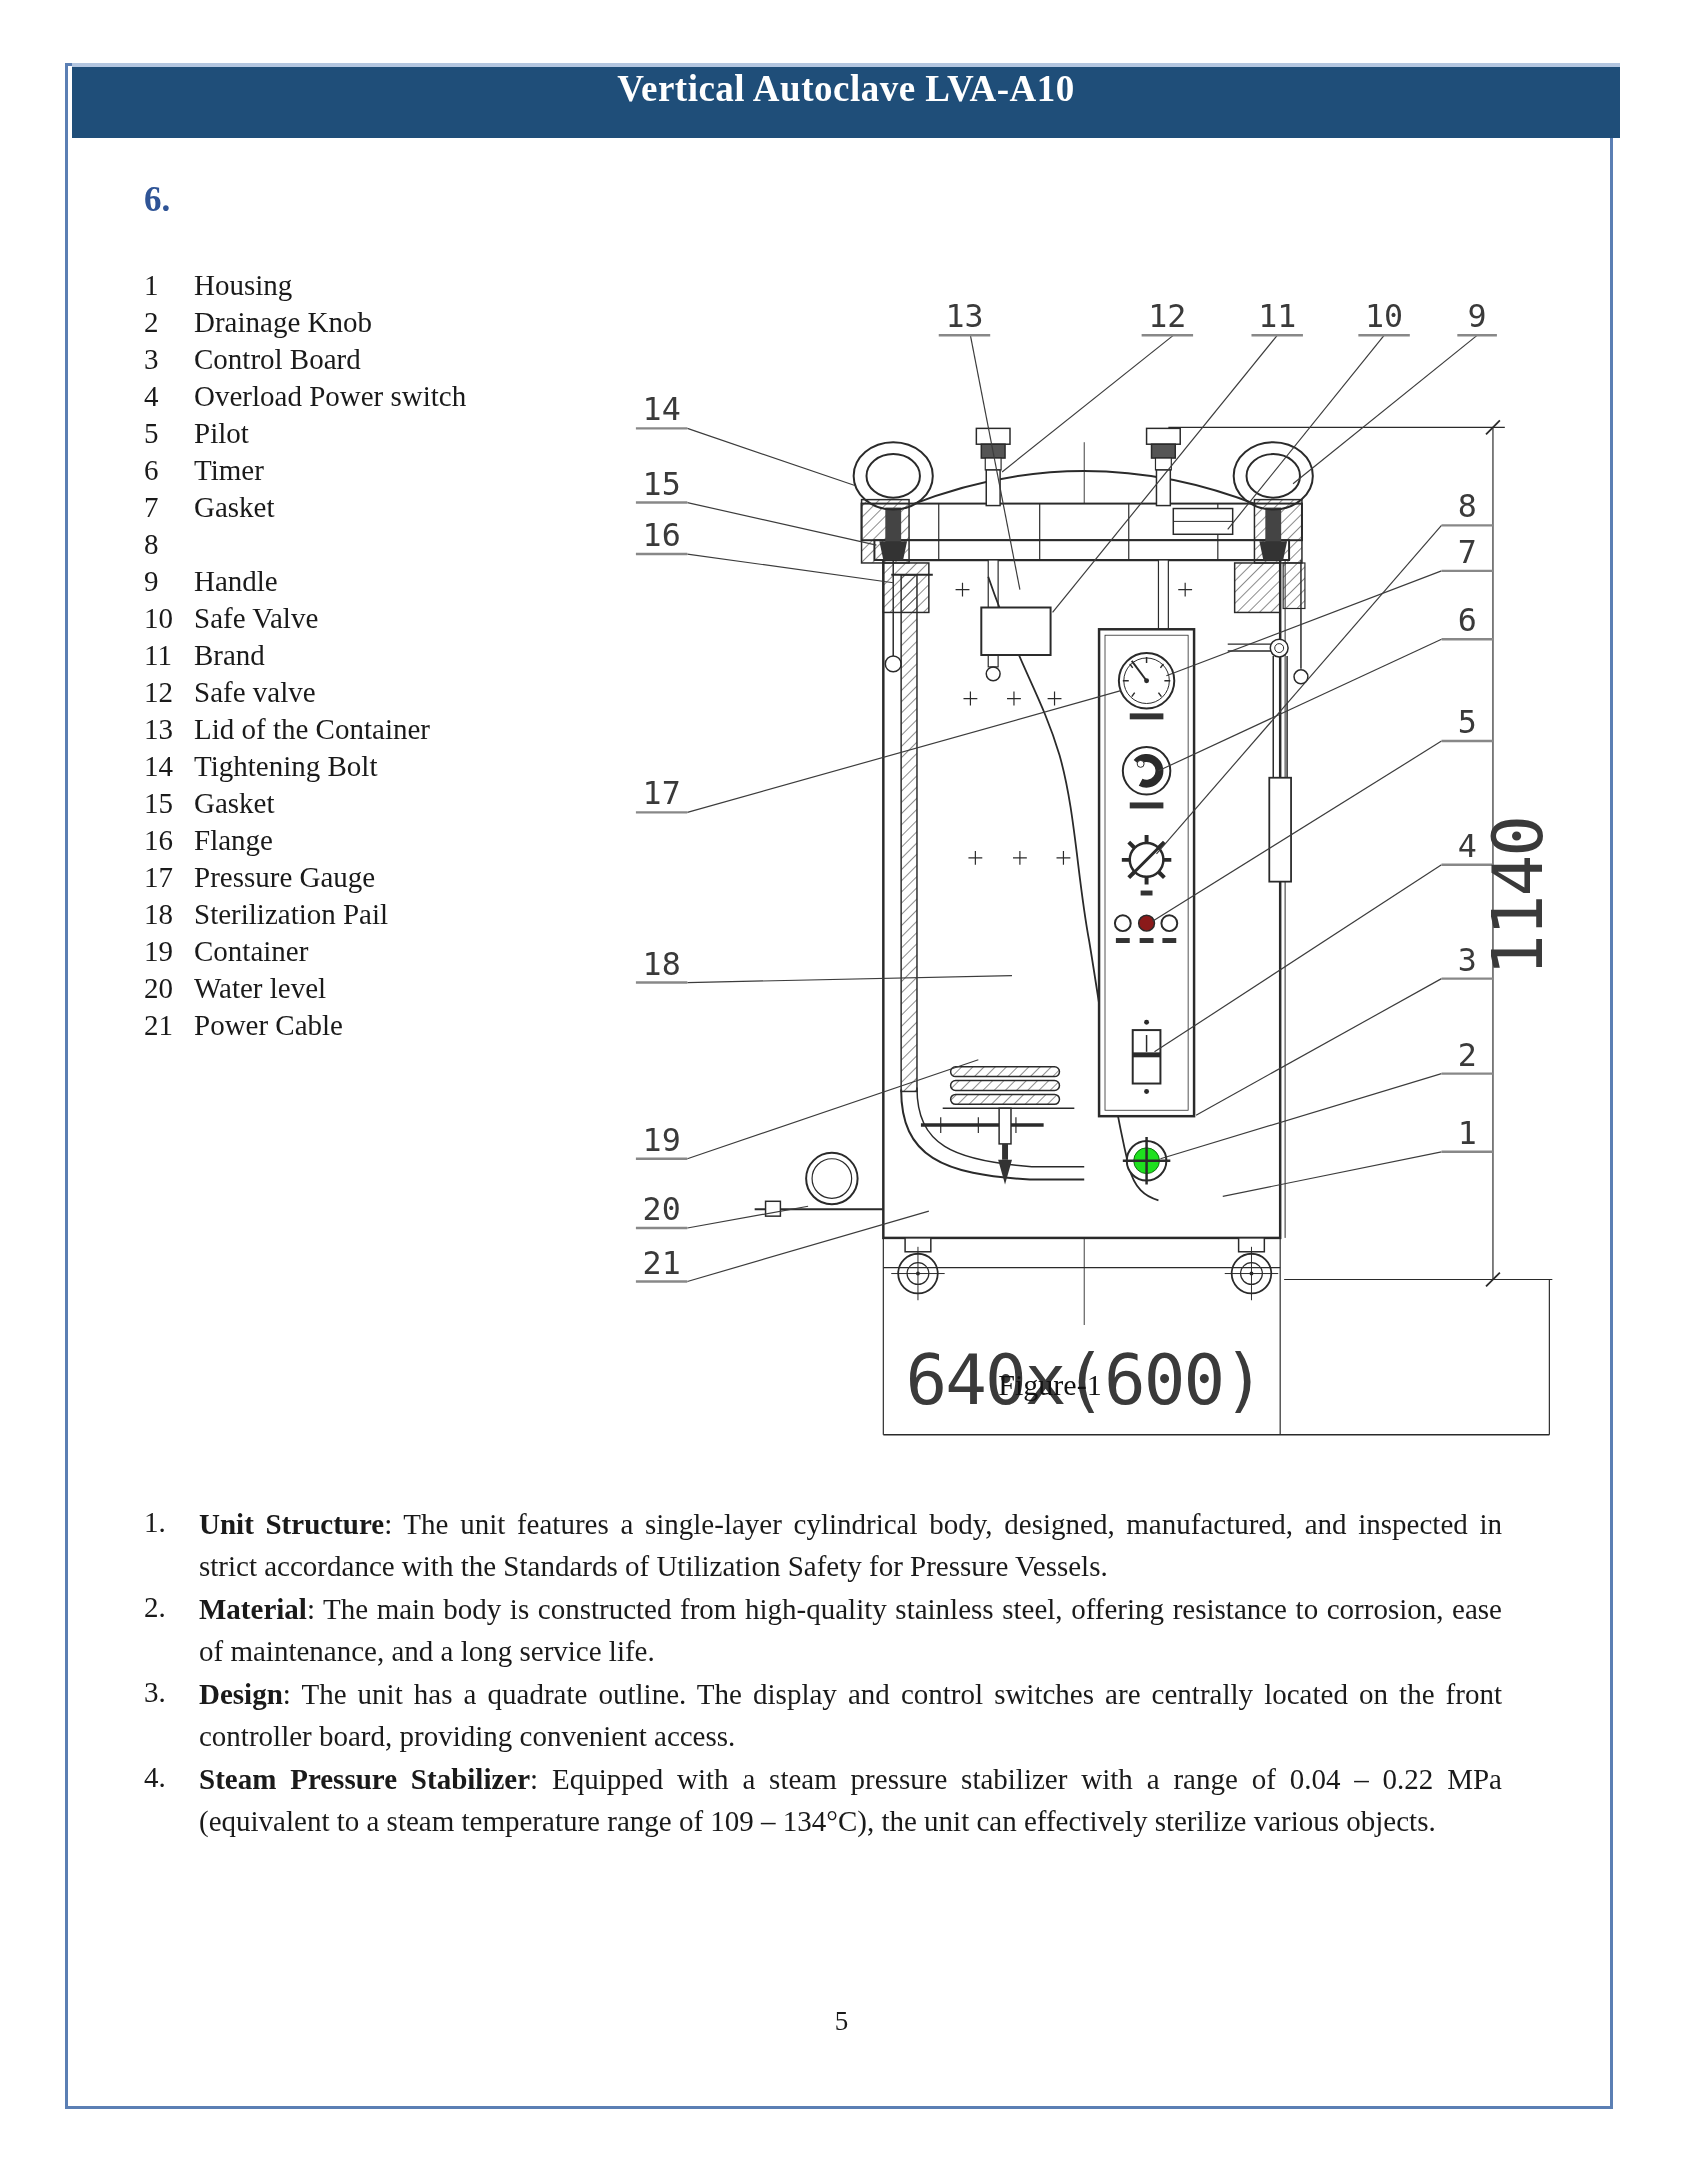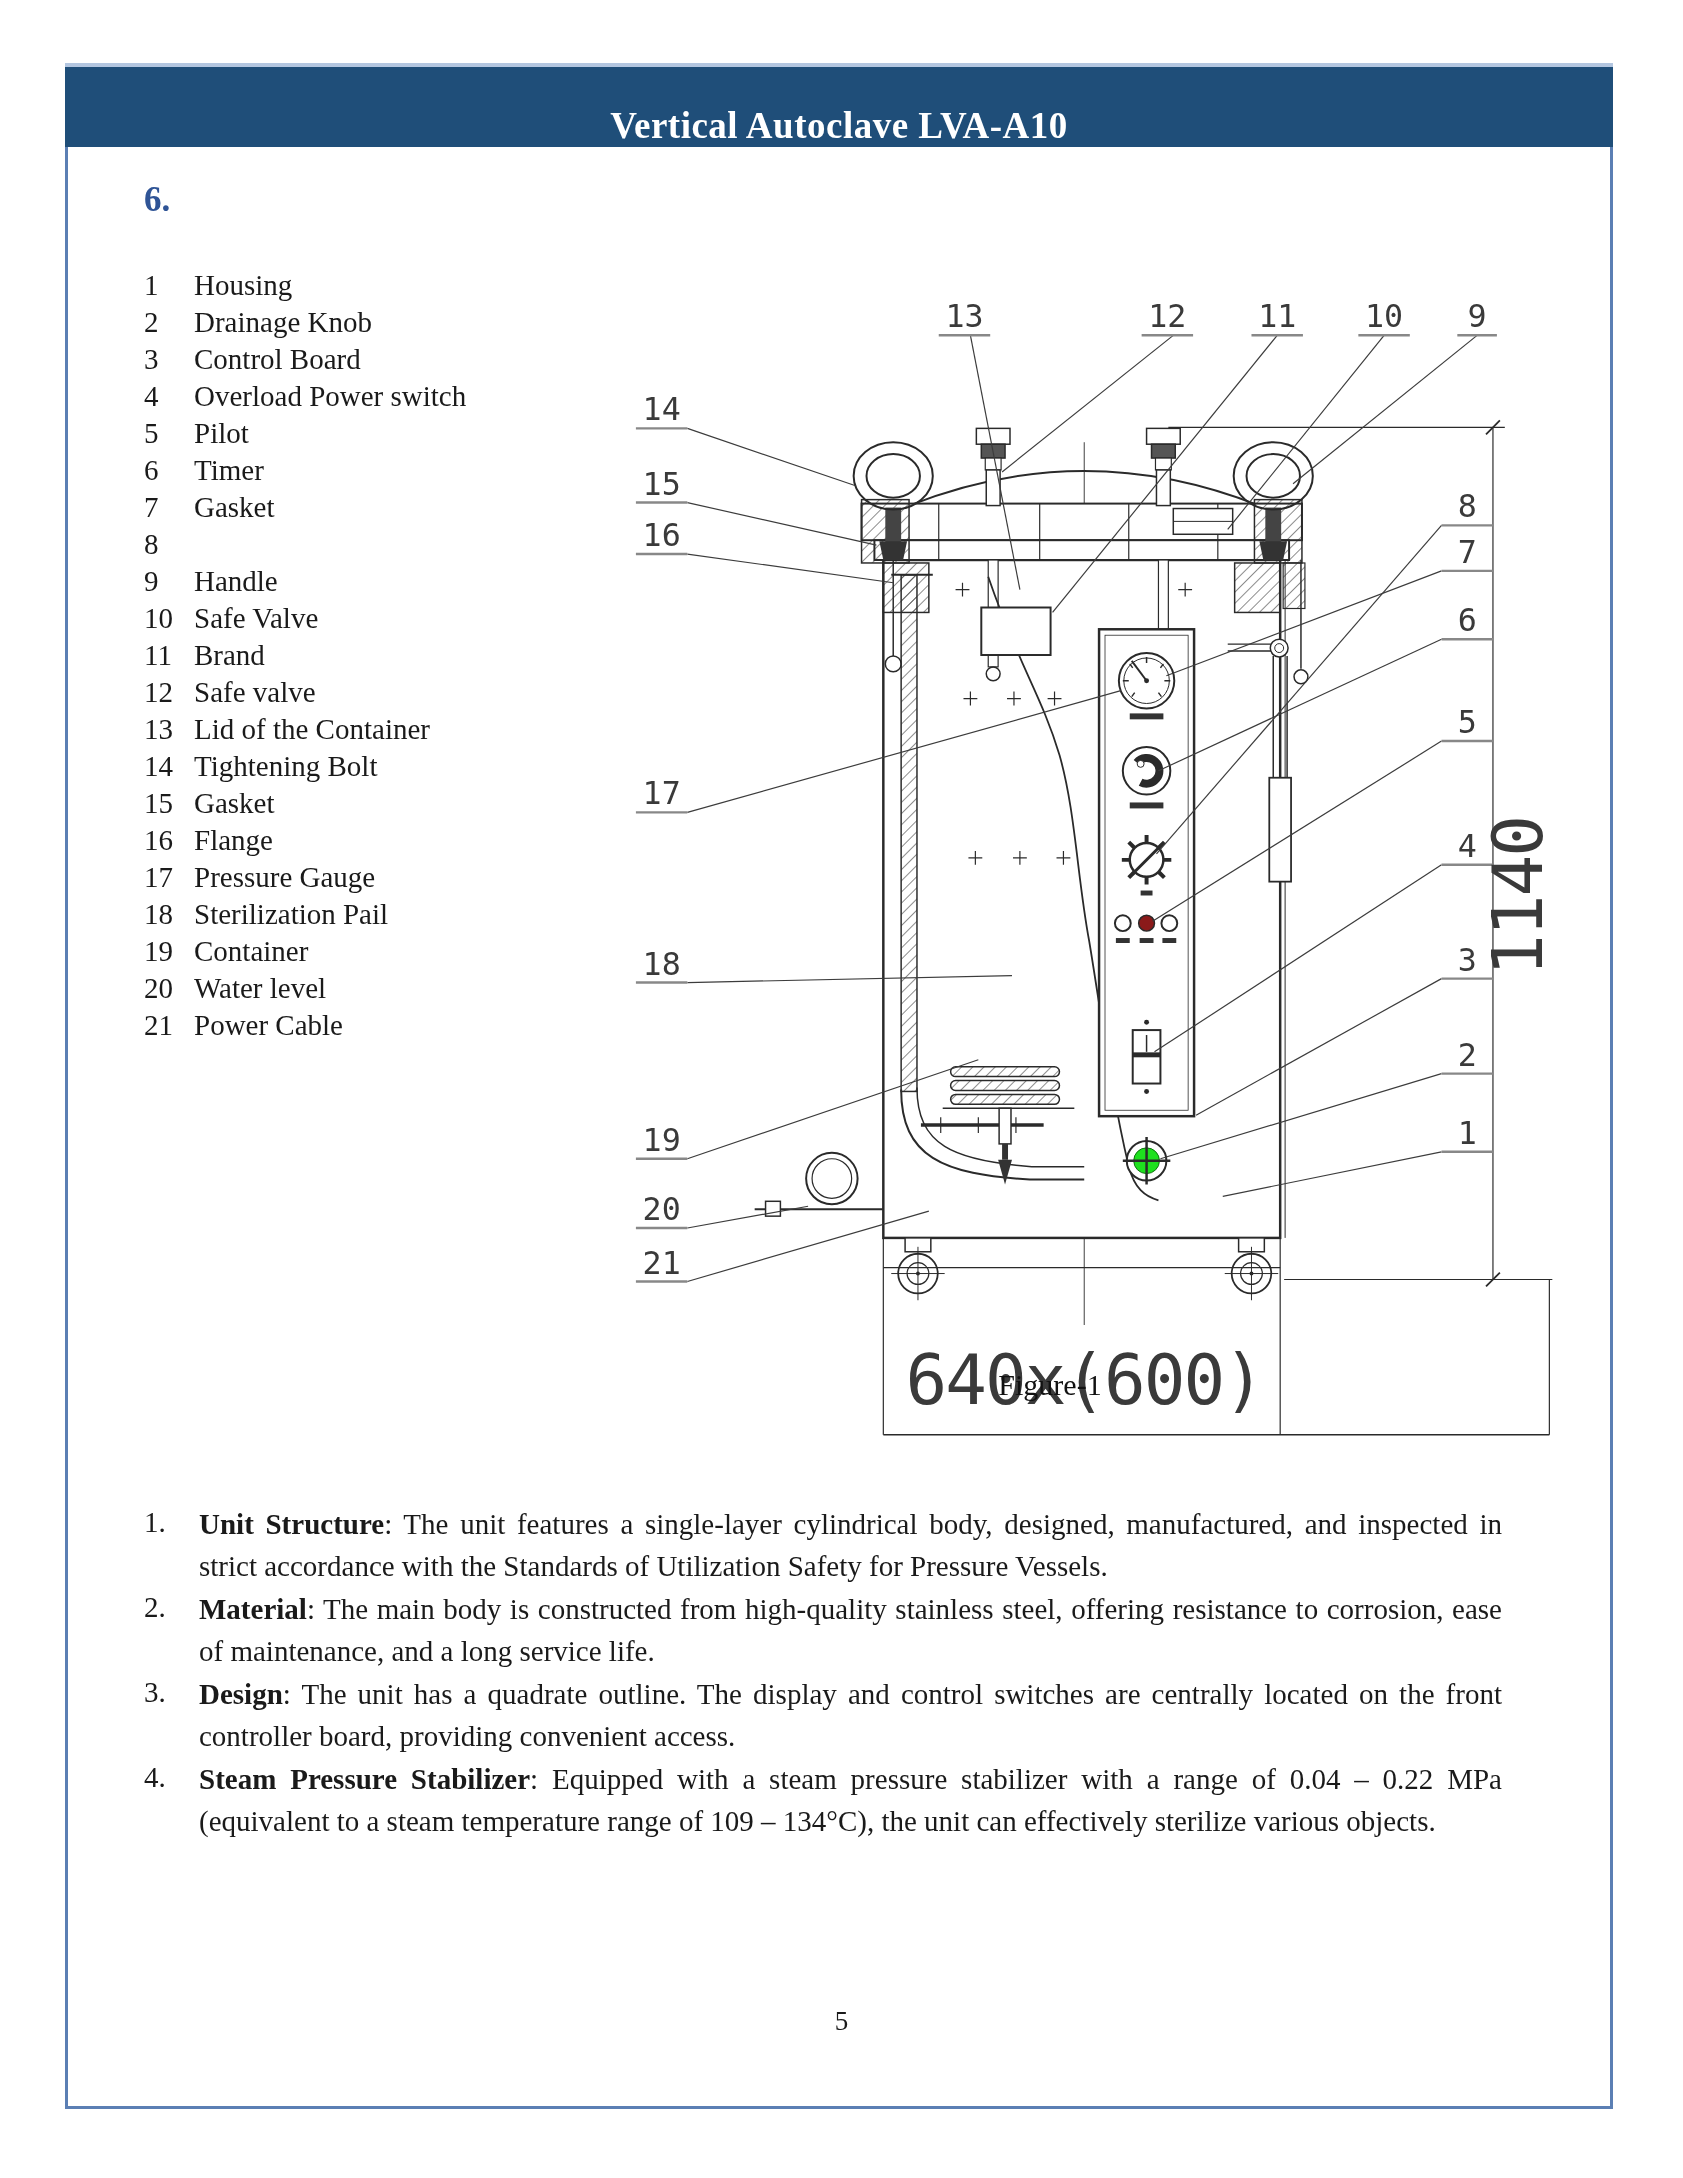--- a/index.html
+++ b/index.html
@@ -5,23 +5,23 @@
   html,body{margin:0;padding:0;}
   body{
     width:1683px;height:2178px;position:relative;background:#ffffff;
     font-family:"Liberation Serif", serif;color:#1a1a1a;overflow:hidden;
   }
   .page-border{
     position:absolute;left:65px;top:63px;width:1542px;height:2040px;
     border:3px solid #5b7fb4;background:#fff;
   }
   .header-band{
-    position:absolute;left:65px;top:63px;width:1548px;height:84px;
+    position:absolute;left:72px;top:63px;width:1548px;height:75px;
     background:#1f4e79;border-top:4px solid #b3c6e0;box-sizing:border-box;
-    display:flex;align-items:flex-end;justify-content:center;
+    display:flex;align-items:flex-start;justify-content:center;
   }
   .header-band .title{
     color:#ffffff;font-size:37px;font-weight:bold;letter-spacing:0.5px;
   }
   .section-heading{
     position:absolute;left:144px;top:180px;display:flex;
     color:#2f5496;font-size:35px;font-weight:bold;
   }
   .section-heading .num{width:50px;}
   .parts-list{position:absolute;left:144px;top:267px;width:416px;font-size:29px;}

